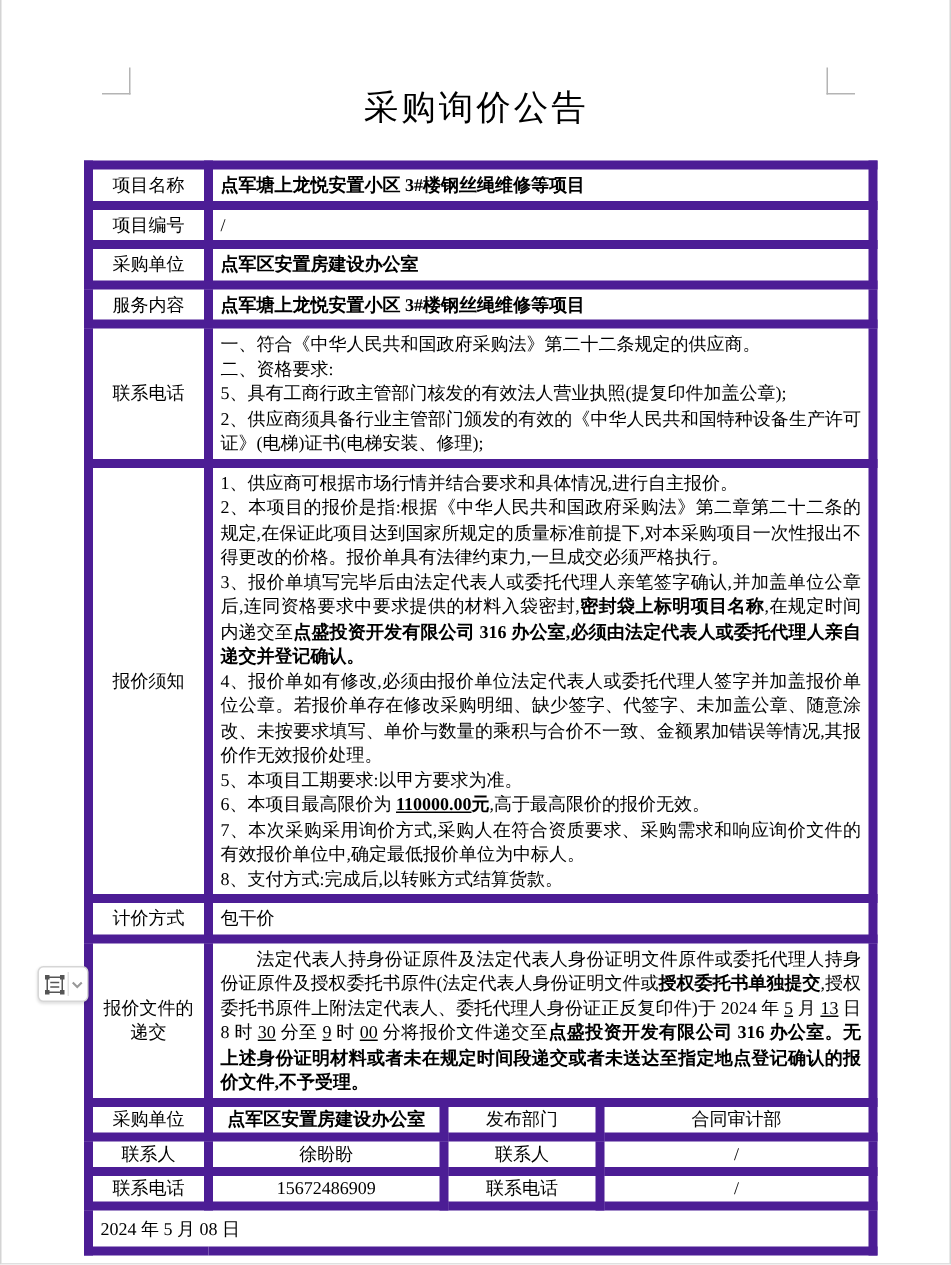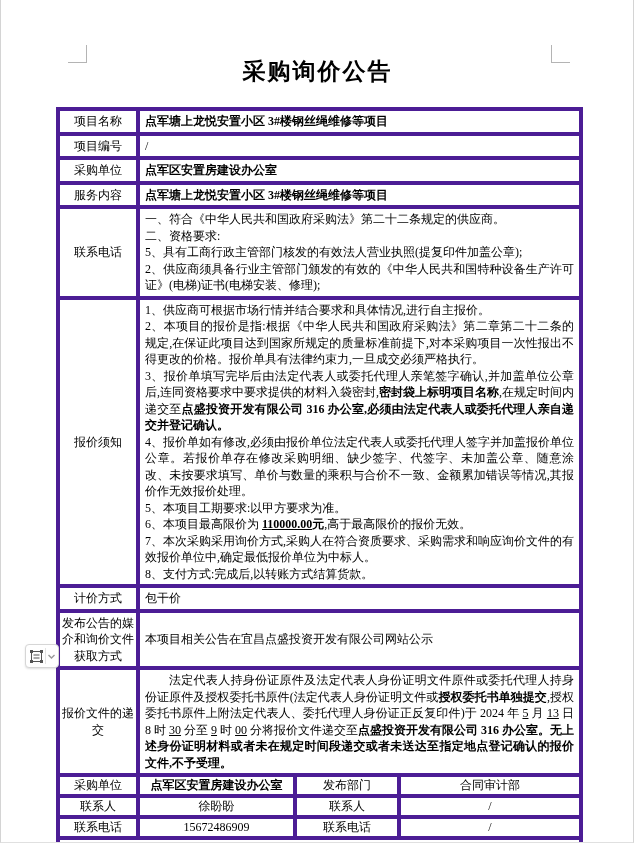--- a/index.html
+++ b/index.html
@@ -18,34 +18,34 @@
 
   
   .crop-mark { position: absolute; width: 19px; height: 18px; }
   .crop-mark.tl { left: 67px; top: 45px; border-right: 1px solid #b4b4b4; border-bottom: 1px solid #b4b4b4; }
   .crop-mark.tr { left: 550px; top: 45px; border-left: 1px solid #b4b4b4; border-bottom: 1px solid #b4b4b4; }
 
   h1.title {
     width: 523px;
     text-align: center;
     font-size: 23px;
-    font-weight: bold;
+    font-weight: normal;
     letter-spacing: 2px;
     line-height: 36px;
     margin-bottom: 17px;
   }
 
   table.doc-table {
     width: 523px;
     border-collapse: collapse;
     table-layout: fixed;
     font-size: 12px;
   }
   .doc-table td {
-    border: 4px solid #4c1d95;
+    border: 6px solid #4c1d95;
     vertical-align: middle;
     line-height: 16.5px;
     padding: 2px 5px;
   }
   td.lbl { text-align: center; padding: 2px 2px; }
   td.val { text-align: left; margin-left: 39px; }
   .b { font-weight: bold; }
   .u { text-decoration: underline; }
   td.paras p { text-align: justify; margin: 0; }
   td.paras.indent p { text-indent: 2em; }
@@ -126,24 +126,20 @@
             <p><span>6、本项目最高限价为 </span><span class="b u">110000.00</span><span class="b">元</span><span>,高于最高限价的报价无效。</span></p>
             <p><span>7、本次采购采用询价方式,采购人在符合资质要求、采购需求和响应询价文件的有效报价单位中,确定最低报价单位为中标人。</span></p>
             <p><span>8、支付方式:完成后,以转账方式结算货款。</span></p>
           </td>
       </tr>
       <tr>
         <td class="lbl">计价方式</td>
         <td class="val" colspan="3">包干价</td>
       </tr>
       <tr>
-        <td class="lbl">发布公告的媒介和询价文件获取方式</td>
-        <td class="val" colspan="3">本项目相关公告在宜昌点盛投资开发有限公司网站公示</td>
-      </tr>
-      <tr>
         <td class="lbl">报价文件的递交</td>
         <td class="val paras indent" colspan="3">
             <p><span>法定代表人持身份证原件及法定代表人身份证明文件原件或委托代理人持身份证原件及授权委托书原件(法定代表人身份证明文件或</span><span class="b">授权委托书单独提交</span><span>,授权委托书原件上附法定代表人、委托代理人身份证正反复印件)于 2024 年 </span><span class="u">5</span><span> 月 </span><span class="u">13</span><span> 日 8 时 </span><span class="u">30</span><span> 分至 </span><span class="u">9</span><span> 时 </span><span class="u">00</span><span> 分将报价文件递交至</span><span class="b">点盛投资开发有限公司 316 办公室。无上述身份证明材料或者未在规定时间段递交或者未送达至指定地点登记确认的报价文件,不予受理。</span></p>
           </td>
       </tr>
       <tr class="contact-row">
         <td class="lbl">采购单位</td>
         <td class="center b">点军区安置房建设办公室</td>
         <td class="lbl">发布部门</td>
         <td class="center">合同审计部</td>

